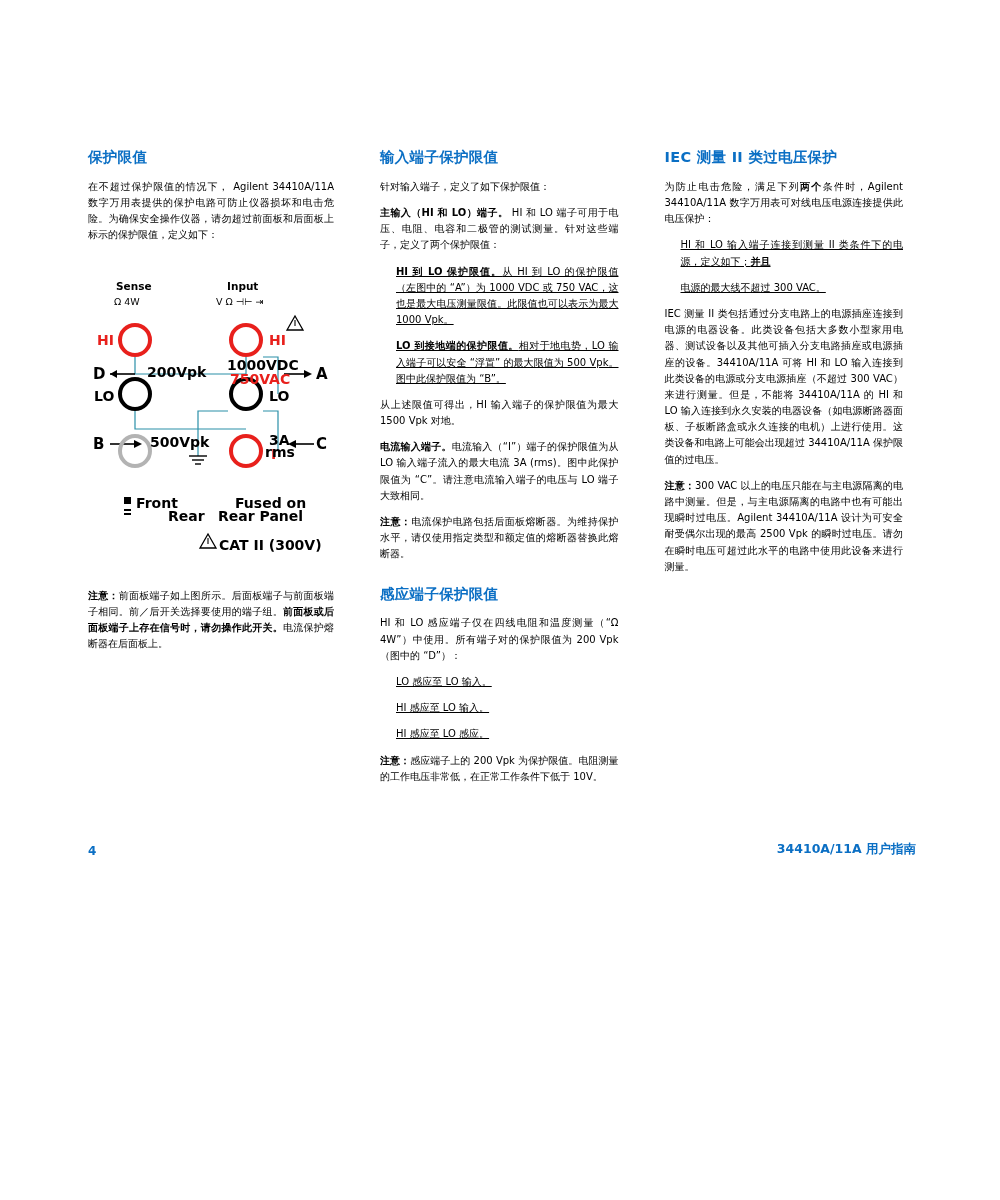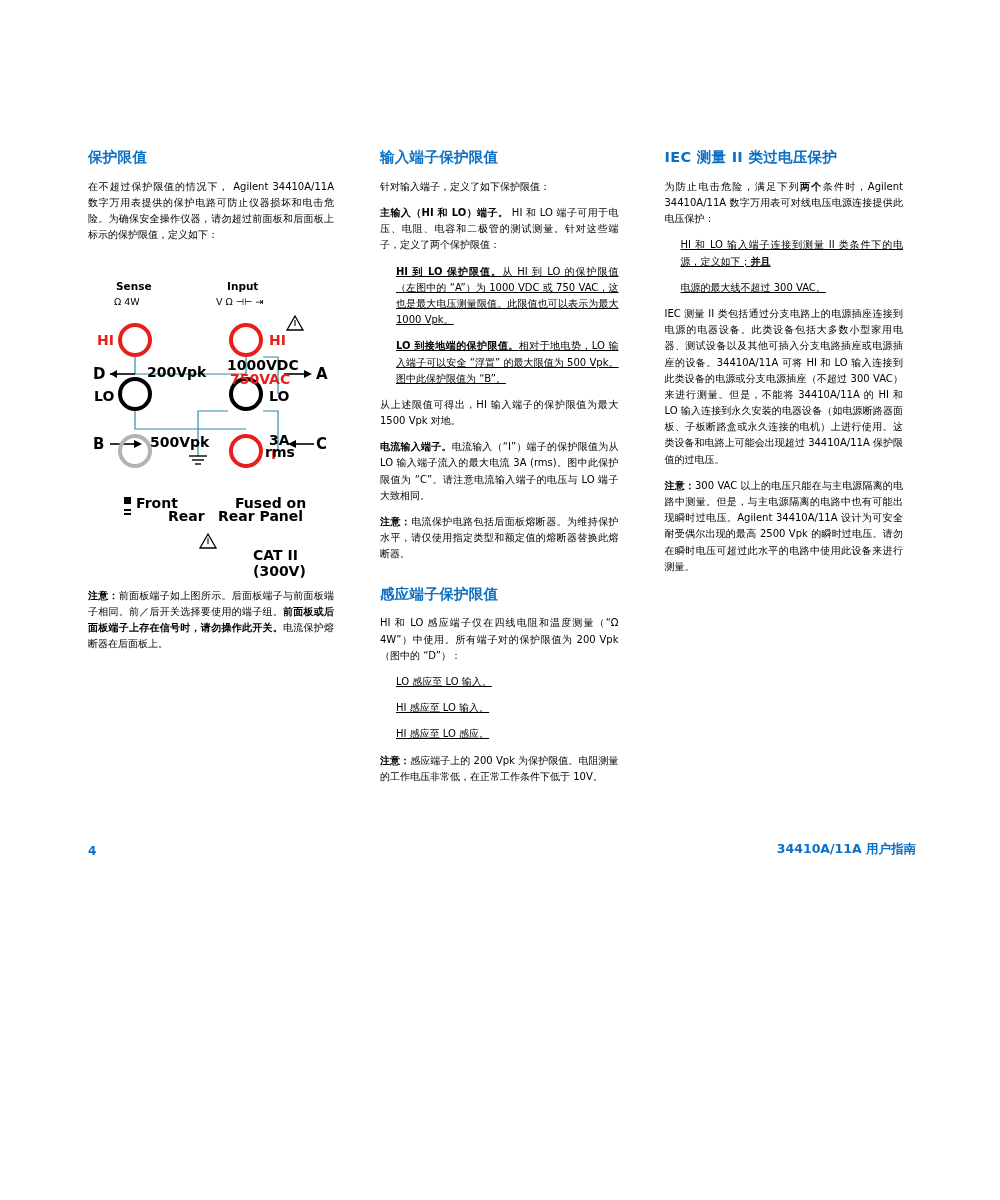--- a/index.html
+++ b/index.html
@@ -202,21 +202,21 @@
 
         <div class="bigletter" style="left:5px; top:111px;">D</div>
         <div class="bigletter" style="left:228px; top:111px;">A</div>
         <div class="bigletter" style="left:5px; top:181px;">B</div>
         <div class="bigletter" style="left:228px; top:181px;">C</div>
 
         <div class="fig-text bold" style="left:48px; top:241px;">Front</div>
         <div class="fig-text bold" style="left:48px; top:254px;padding-left:32px;">Rear</div>
         <div class="fig-text bold" style="left:147px; top:241px;">Fused on</div>
         <div class="fig-text bold" style="left:130px; top:254px;">Rear Panel</div>
-        <div class="fig-text bold" style="left:131px; top:293px;margin-left:34px;">CAT II (300V)</div>
+        <div class="fig-text bold" style="left:131px; top:283px;">CAT II (300V)</div>
       </div>
 
       <p class="body">
         <b>注意：</b><span>前面板端子如上图所示。后面板端子与前面板端子相同。前／后开关选择要使用的端子组。</span><b>前面板或后面板端子上存在信号时，请勿操作此开关。</b><span>电流保护熔断器在后面板上。</span>
       </p>
     </div>
 
     <div class="col">
       <h2 class="section-head">输入端子保护限值</h2>
       <p class="body">针对输入端子，定义了如下保护限值：</p>

